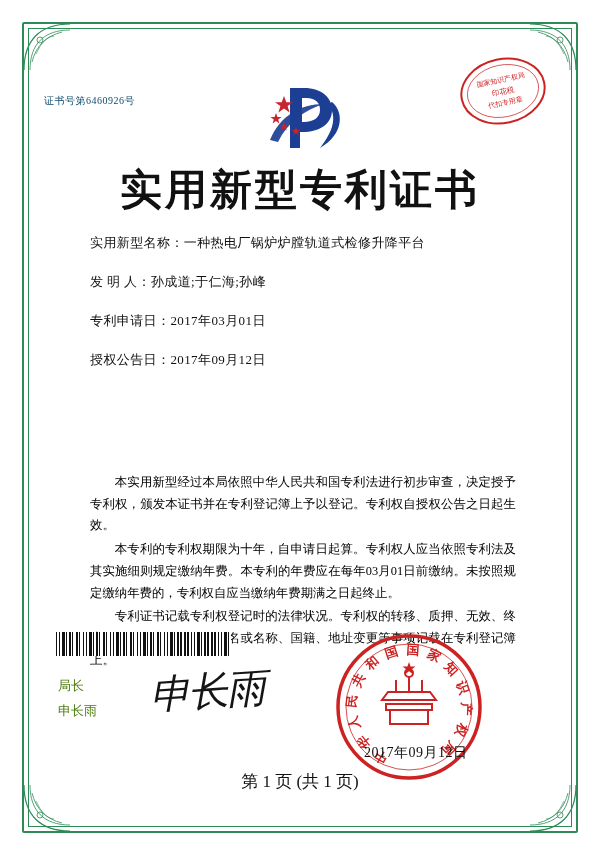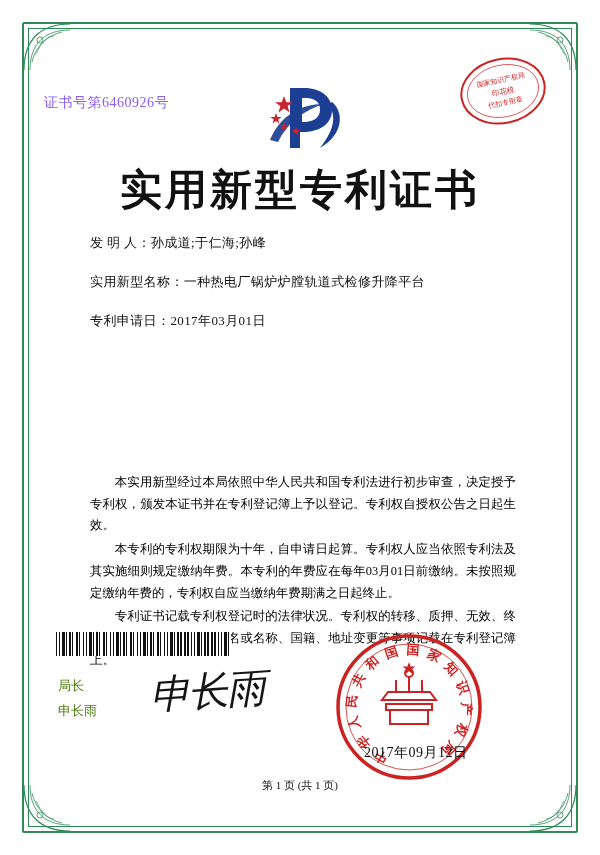--- a/index.html
+++ b/index.html
@@ -57,23 +57,23 @@
     left: 44px;
     top: 44px;
     right: 44px;
     bottom: 44px;
   }
 
   .cert-no {
     position: absolute;
     left: 0px;
     top: 50px;
-    font-size: 14px;
+    font-size: 10px;
     letter-spacing: 0.5px;
-    color: #8b5cf6;
+    color: #0c4a6e;
   }
 
   
   .logo {
     position: absolute;
     left: 50%;
     top: 38px;
     transform: translateX(-50%);
     width: 120px;
     height: 72px;
@@ -180,21 +180,21 @@
     color: #111;
     letter-spacing: 0.5px;
   }
 
   .footer {
     position: absolute;
     left: 0;
     right: 0;
     bottom: 18px;
     text-align: center;
-    font-size: 11px;
+    font-size: 17px;
     color: #111;
   }
 </style>
 </head>
 <body>
 
 <div class="page">
 
   <div class="border-outer"></div>
   <div class="border-inner"></div>
@@ -260,27 +260,30 @@
         <text x="47" y="28" font-size="7" fill="#cc2222" text-anchor="middle" font-family="DejaVu Sans, sans-serif" transform="rotate(-12 47 37)">国家知识产权局</text>
         <text x="47" y="40" font-size="7.5" fill="#cc2222" text-anchor="middle" font-family="DejaVu Sans, sans-serif" transform="rotate(-12 47 37)">印花税</text>
         <text x="47" y="51" font-size="7" fill="#cc2222" text-anchor="middle" font-family="DejaVu Sans, sans-serif" transform="rotate(-12 47 37)">代扣专用章</text>
       </svg>
     </div>
 
     <div class="title">实用新型专利证书</div>
 
     <div class="fields">
       <div class="field">
+        <span class="lbl">实用新型名称：</span><span class="val">一种热电厂锅炉炉膛轨道式检修升降平台</span>
+      </div>
+      <div class="field">
         <span class="lbl">发  明  人：</span><span class="val">孙成道;于仁海;孙峰</span>
       </div>
       <div class="field">
-        <span class="lbl">实用新型名称：</span><span class="val">一种热电厂锅炉炉膛轨道式检修升降平台</span>
+        <span class="lbl">专利申请日：</span><span class="val">2017年03月01日</span>
       </div>
       <div class="field">
-        <span class="lbl">专利申请日：</span><span class="val">2017年03月01日</span>
+        <span class="lbl">授权公告日：</span><span class="val">2017年09月12日</span>
       </div>
     </div>
 
     <div class="paras">
       <div class="para">本实用新型经过本局依照中华人民共和国专利法进行初步审查，决定授予专利权，颁发本证书并在专利登记簿上予以登记。专利权自授权公告之日起生效。</div>
       <div class="para">本专利的专利权期限为十年，自申请日起算。专利权人应当依照专利法及其实施细则规定缴纳年费。本专利的年费应在每年03月01日前缴纳。未按照规定缴纳年费的，专利权自应当缴纳年费期满之日起终止。</div>
       <div class="para">专利证书记载专利权登记时的法律状况。专利权的转移、质押、无效、终止、恢复及专利权人的姓名或名称、国籍、地址变更等事项记载在专利登记簿上。</div>
     </div>
 
     <div class="barcode"></div>

